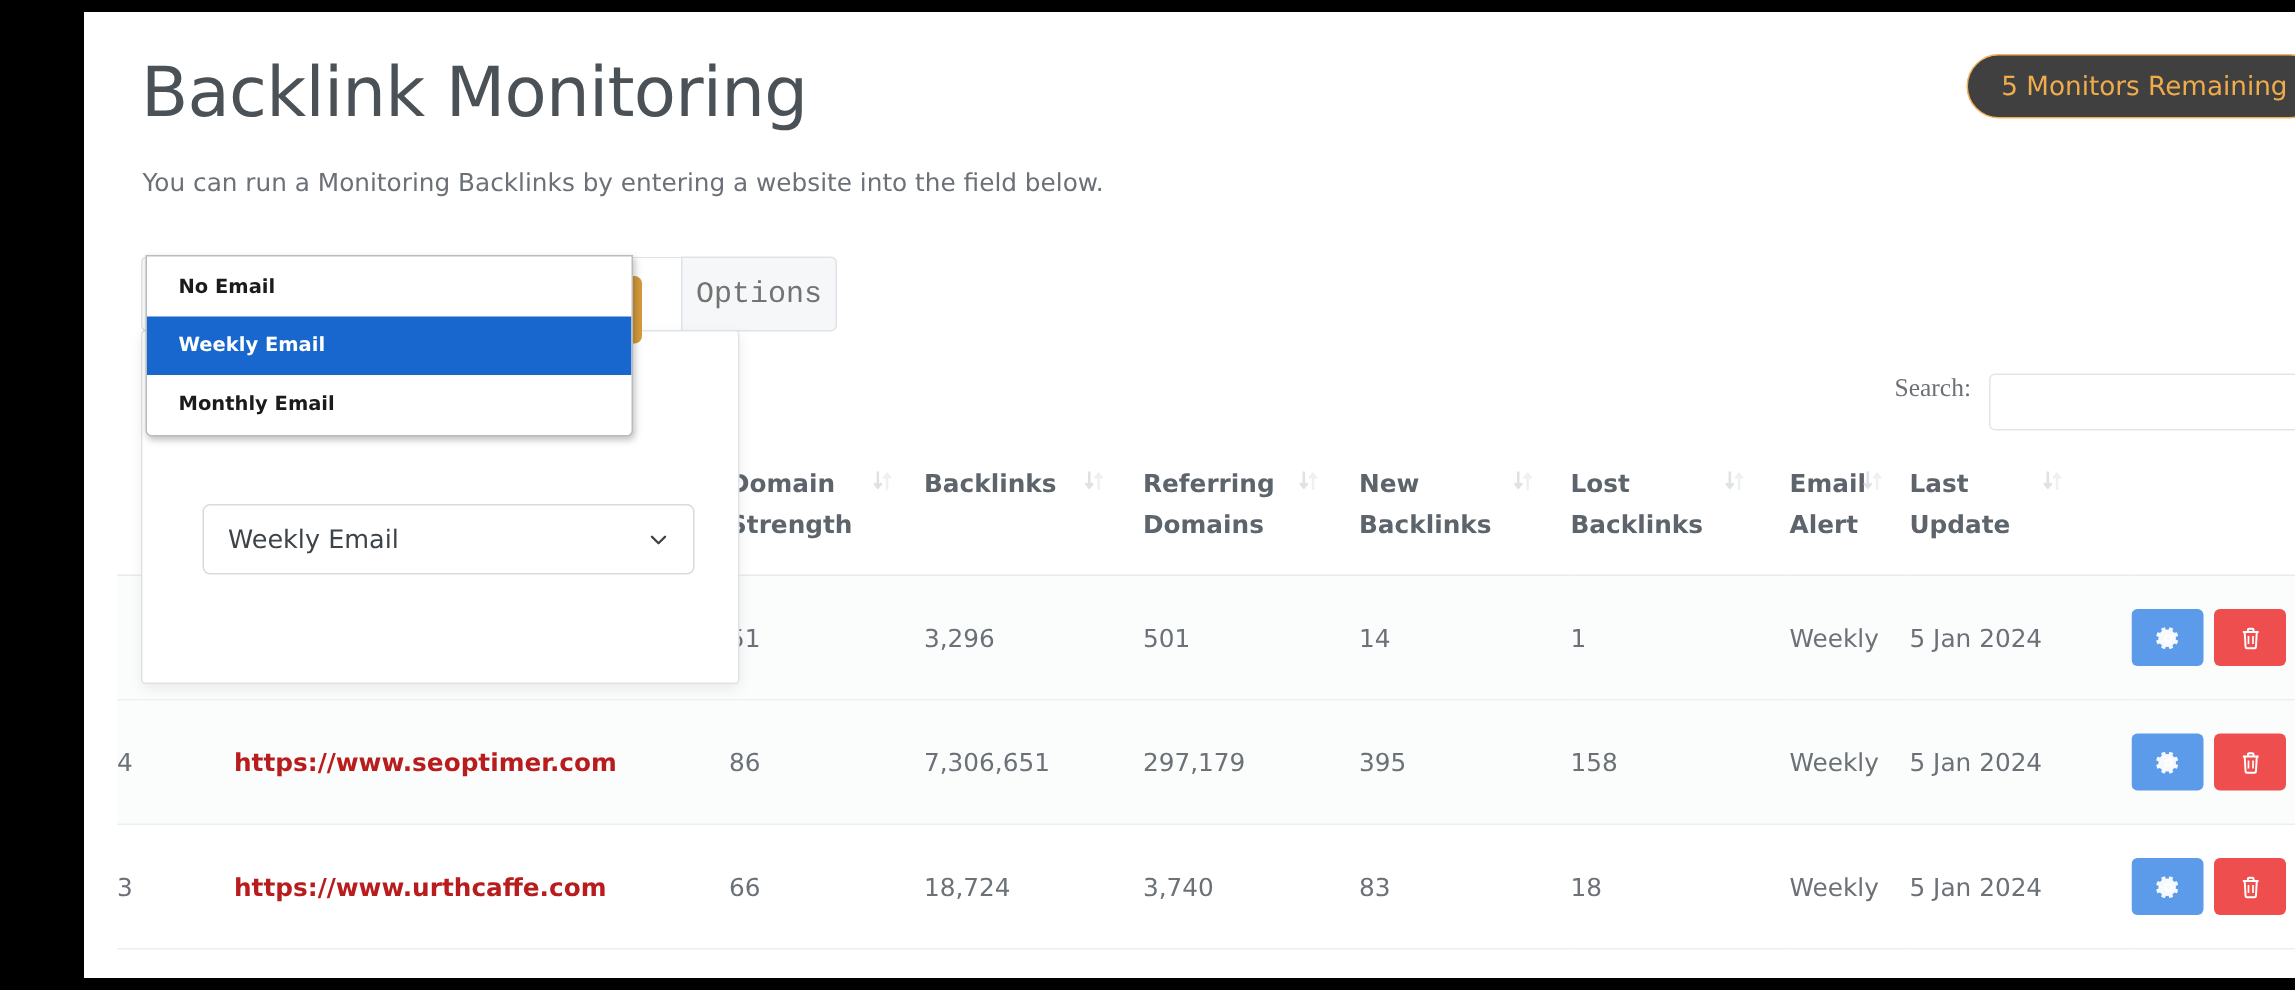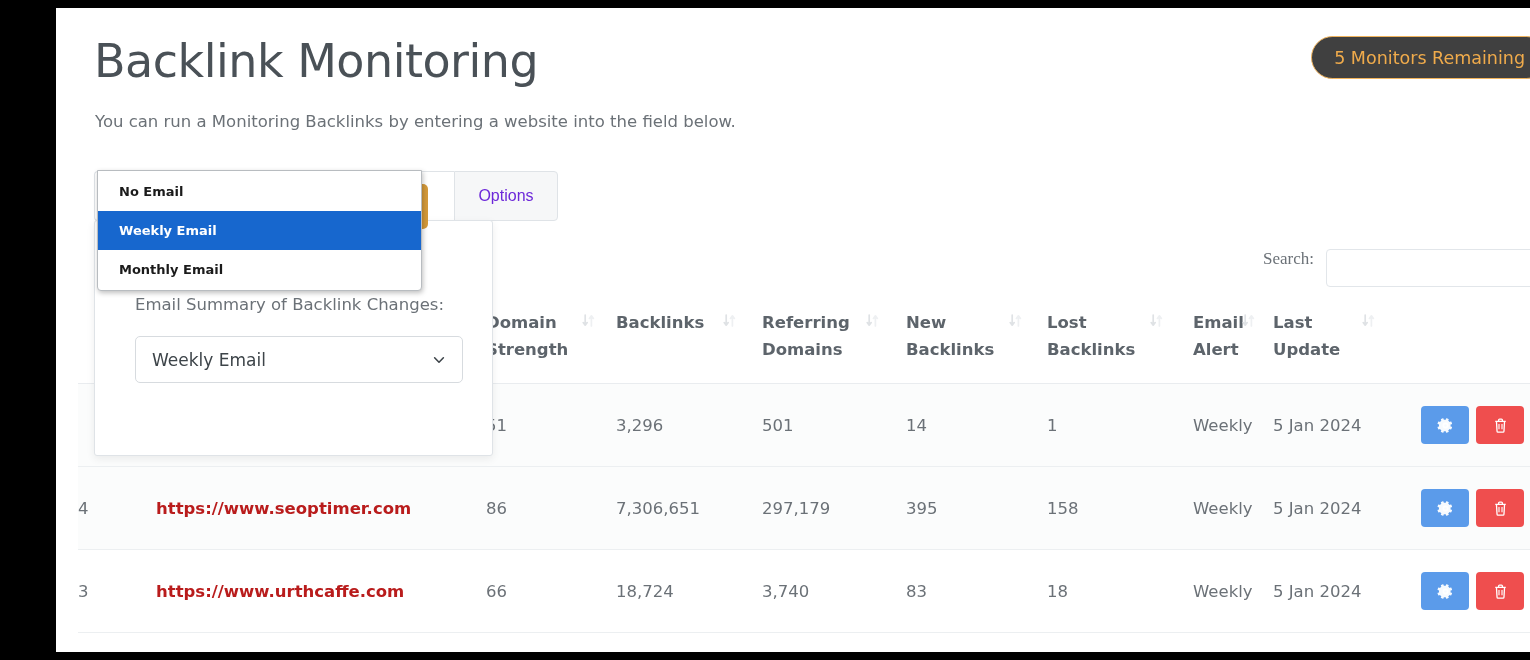--- a/index.html
+++ b/index.html
@@ -84,23 +84,23 @@
     outline: none;
   }
   .url-input::placeholder { color: #a9aeb4; }
 
   .options-btn {
     width: 104px;
     height: 50px;
     border: 1px solid #dfe3e7;
     border-radius: 0 4px 4px 0;
     background: #f6f7f8;
-    color: #6d28d9;
-    font-size: 16px;
-    font-family: Liberation Sans, sans-serif;
+    color: #737373;
+    font-size: 20px;
+    font-family: Liberation Mono, monospace;
     cursor: pointer;
     display: flex;
     align-items: center;
     justify-content: center;
   }
 
   
   .options-panel {
     position: absolute;
     left: 38px;
@@ -313,21 +313,20 @@
   <h1 class="page-title">Backlink Monitoring</h1>
   <div class="subtitle">You can run a Monitoring Backlinks by entering a website into the field below.</div>
   <div class="monitors-badge">5 Monitors Remaining</div>
 
   <div class="url-row">
     <input class="url-input" type="text" placeholder="https://example.com" style="">
     <button class="options-btn">Options</button>
   </div>
 
   <div class="options-panel">
-    <div class="opt-label">Email Summary of Backlink Changes:</div>
 
     <div class="opt-select-box">
       <span>Weekly Email</span>
       <svg class="chev" viewBox="0 0 16 16">
         <path d="M3 5.5 L8 10.5 L13 5.5" fill="none" stroke="#3d4449" stroke-width="1.8" stroke-linecap="round" stroke-linejoin="round"></path>
       </svg>
     </div>
   </div>
 
   <div class="hidden-orange-btn"></div>

